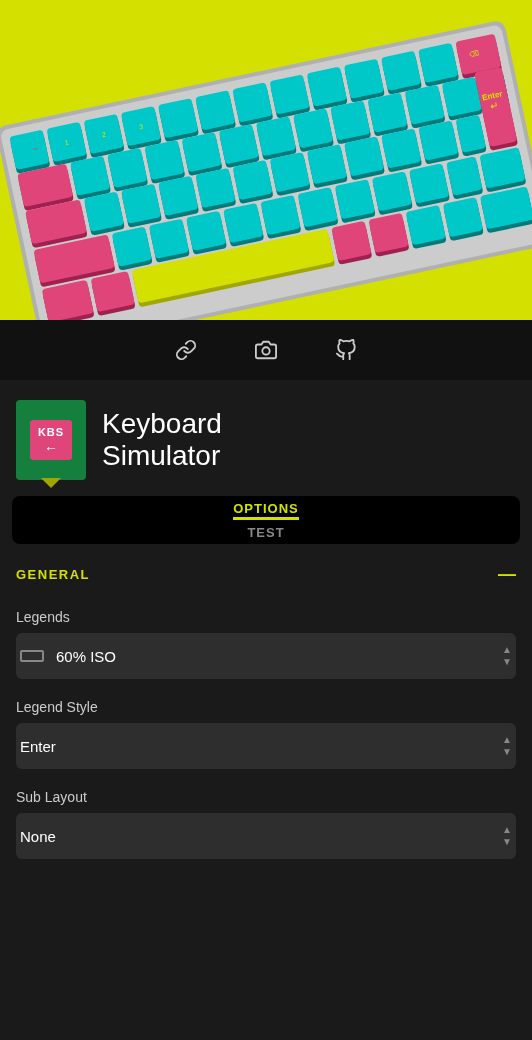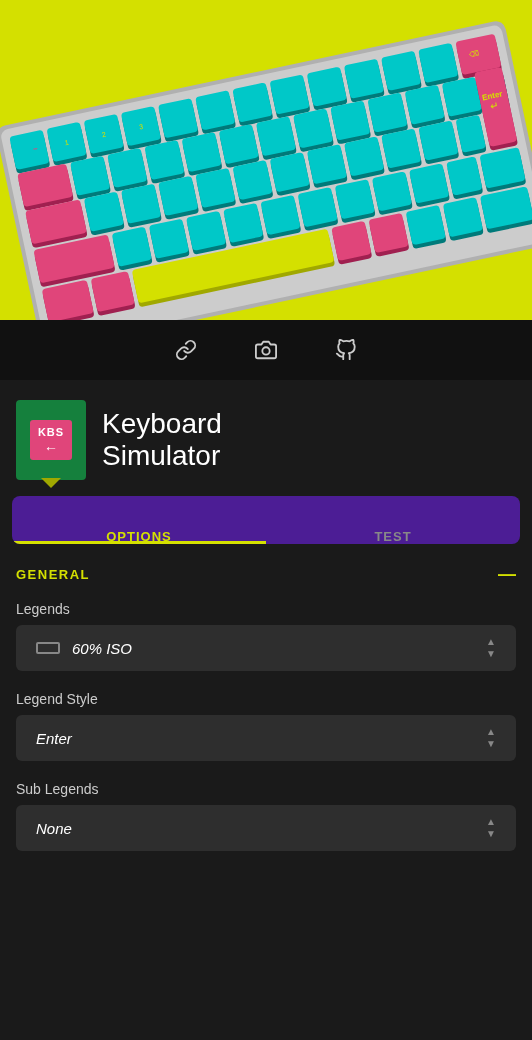--- a/index.html
+++ b/index.html
@@ -117,27 +117,28 @@
 
     .app-title h1 {
       color: white;
       font-size: 28px;
       font-weight: normal;
       line-height: 1.15;
     }
 
     
     .tabs-container {
-      background: #4c1d95;
+      background: #000000;
       border-radius: 8px;
       margin: 0 12px 0 12px;
       display: flex;
-      align-items: flex-end;
+      align-items: center;
       height: 48px;
       overflow: hidden;
+      flex-direction: column;
     }
 
     .tab {
       flex: 1;
       display: flex;
       align-items: center;
       justify-content: center;
       font-size: 13px;
       font-weight: 700;
       letter-spacing: 1px;
@@ -162,21 +163,21 @@
 
     
     .options-panel {
       padding: 20px 16px;
     }
 
     .section-header {
       display: flex;
       align-items: center;
       justify-content: space-between;
-      margin-bottom: 16px;
+      margin-bottom: 24px;
     }
 
     .section-title {
       color: #d4e000;
       font-size: 13px;
       font-weight: 700;
       letter-spacing: 1.5px;
     }
 
     .section-toggle {
@@ -194,28 +195,27 @@
       color: #cccccc;
       font-size: 14px;
       margin-bottom: 8px;
     }
 
     .select-field {
       width: 100%;
       background: #2e2e2e;
       border: none;
       border-radius: 6px;
-      padding: 12px 20px;
+      padding: 12px 4px;
       color: white;
       font-size: 15px;
       display: flex;
       align-items: center;
       justify-content: space-between;
       cursor: pointer;
-      font-style: italic;
     }
 
     .select-field-inner {
       display: flex;
       align-items: center;
       gap: 12px;
     }
 
     .keyboard-icon-small {
       width: 24px;
@@ -481,21 +481,21 @@
         <span>Enter</span>
       </div>
       <div class="select-arrows">
         <span class="chevron-up">▲</span>
         <span class="chevron-down">▼</span>
       </div>
     </div>
   </div>
 
   <div class="field-group">
-    <div class="field-label">Sub Legends</div>
+    <div class="field-label">Sub Layout</div>
     <div class="select-field">
       <div class="select-field-inner">
         <span>None</span>
       </div>
       <div class="select-arrows">
         <span class="chevron-up">▲</span>
         <span class="chevron-down">▼</span>
       </div>
     </div>
   </div>

